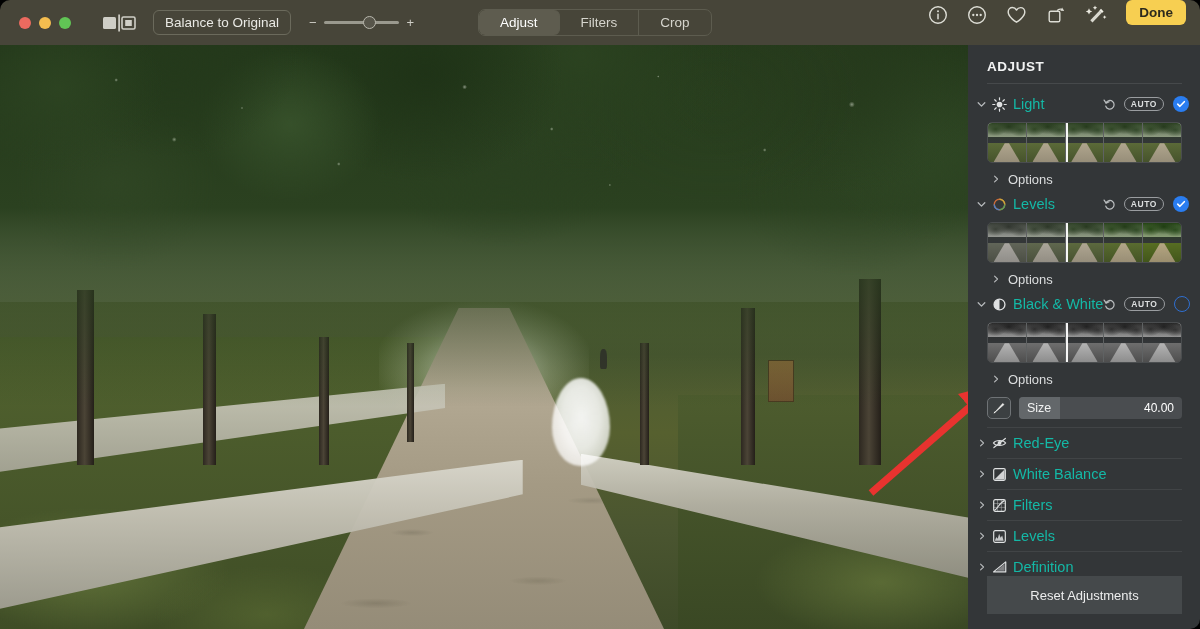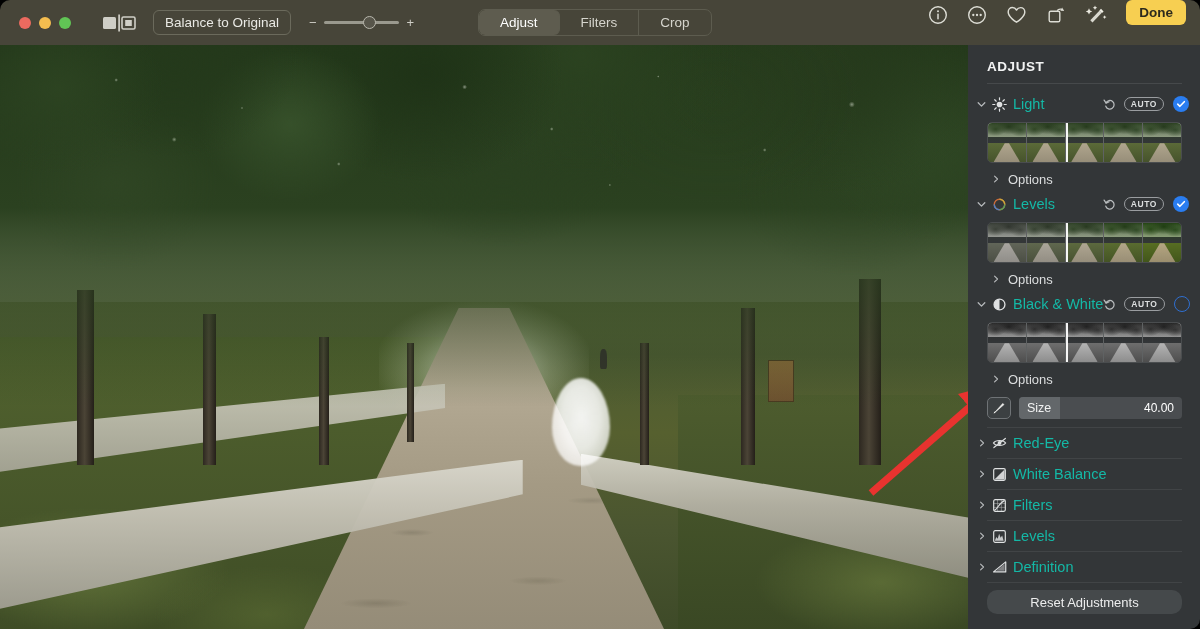--- a/index.html
+++ b/index.html
@@ -422,22 +422,22 @@
   .collapsed-row {
     display: flex; align-items: center;
     height: 30px;
     padding: 0 11px 0 6px;
     cursor: pointer;
   }
   .row-rule { height: 1px; background: #414446; margin: 0 18px 0 19px; }
 
   .reset-btn {
     position: absolute; left: 19px; right: 18px; bottom: 15px;
-    height: 24px;
-    border-radius: 10px;
+    height: 38px;
+    border-radius: 0;
     background: #45494b;
     display: flex; align-items: center; justify-content: center;
     font-size: 13px;
     color: #eceded;
     cursor: pointer;
   }
 </style>
 </head>
 <body>
 

